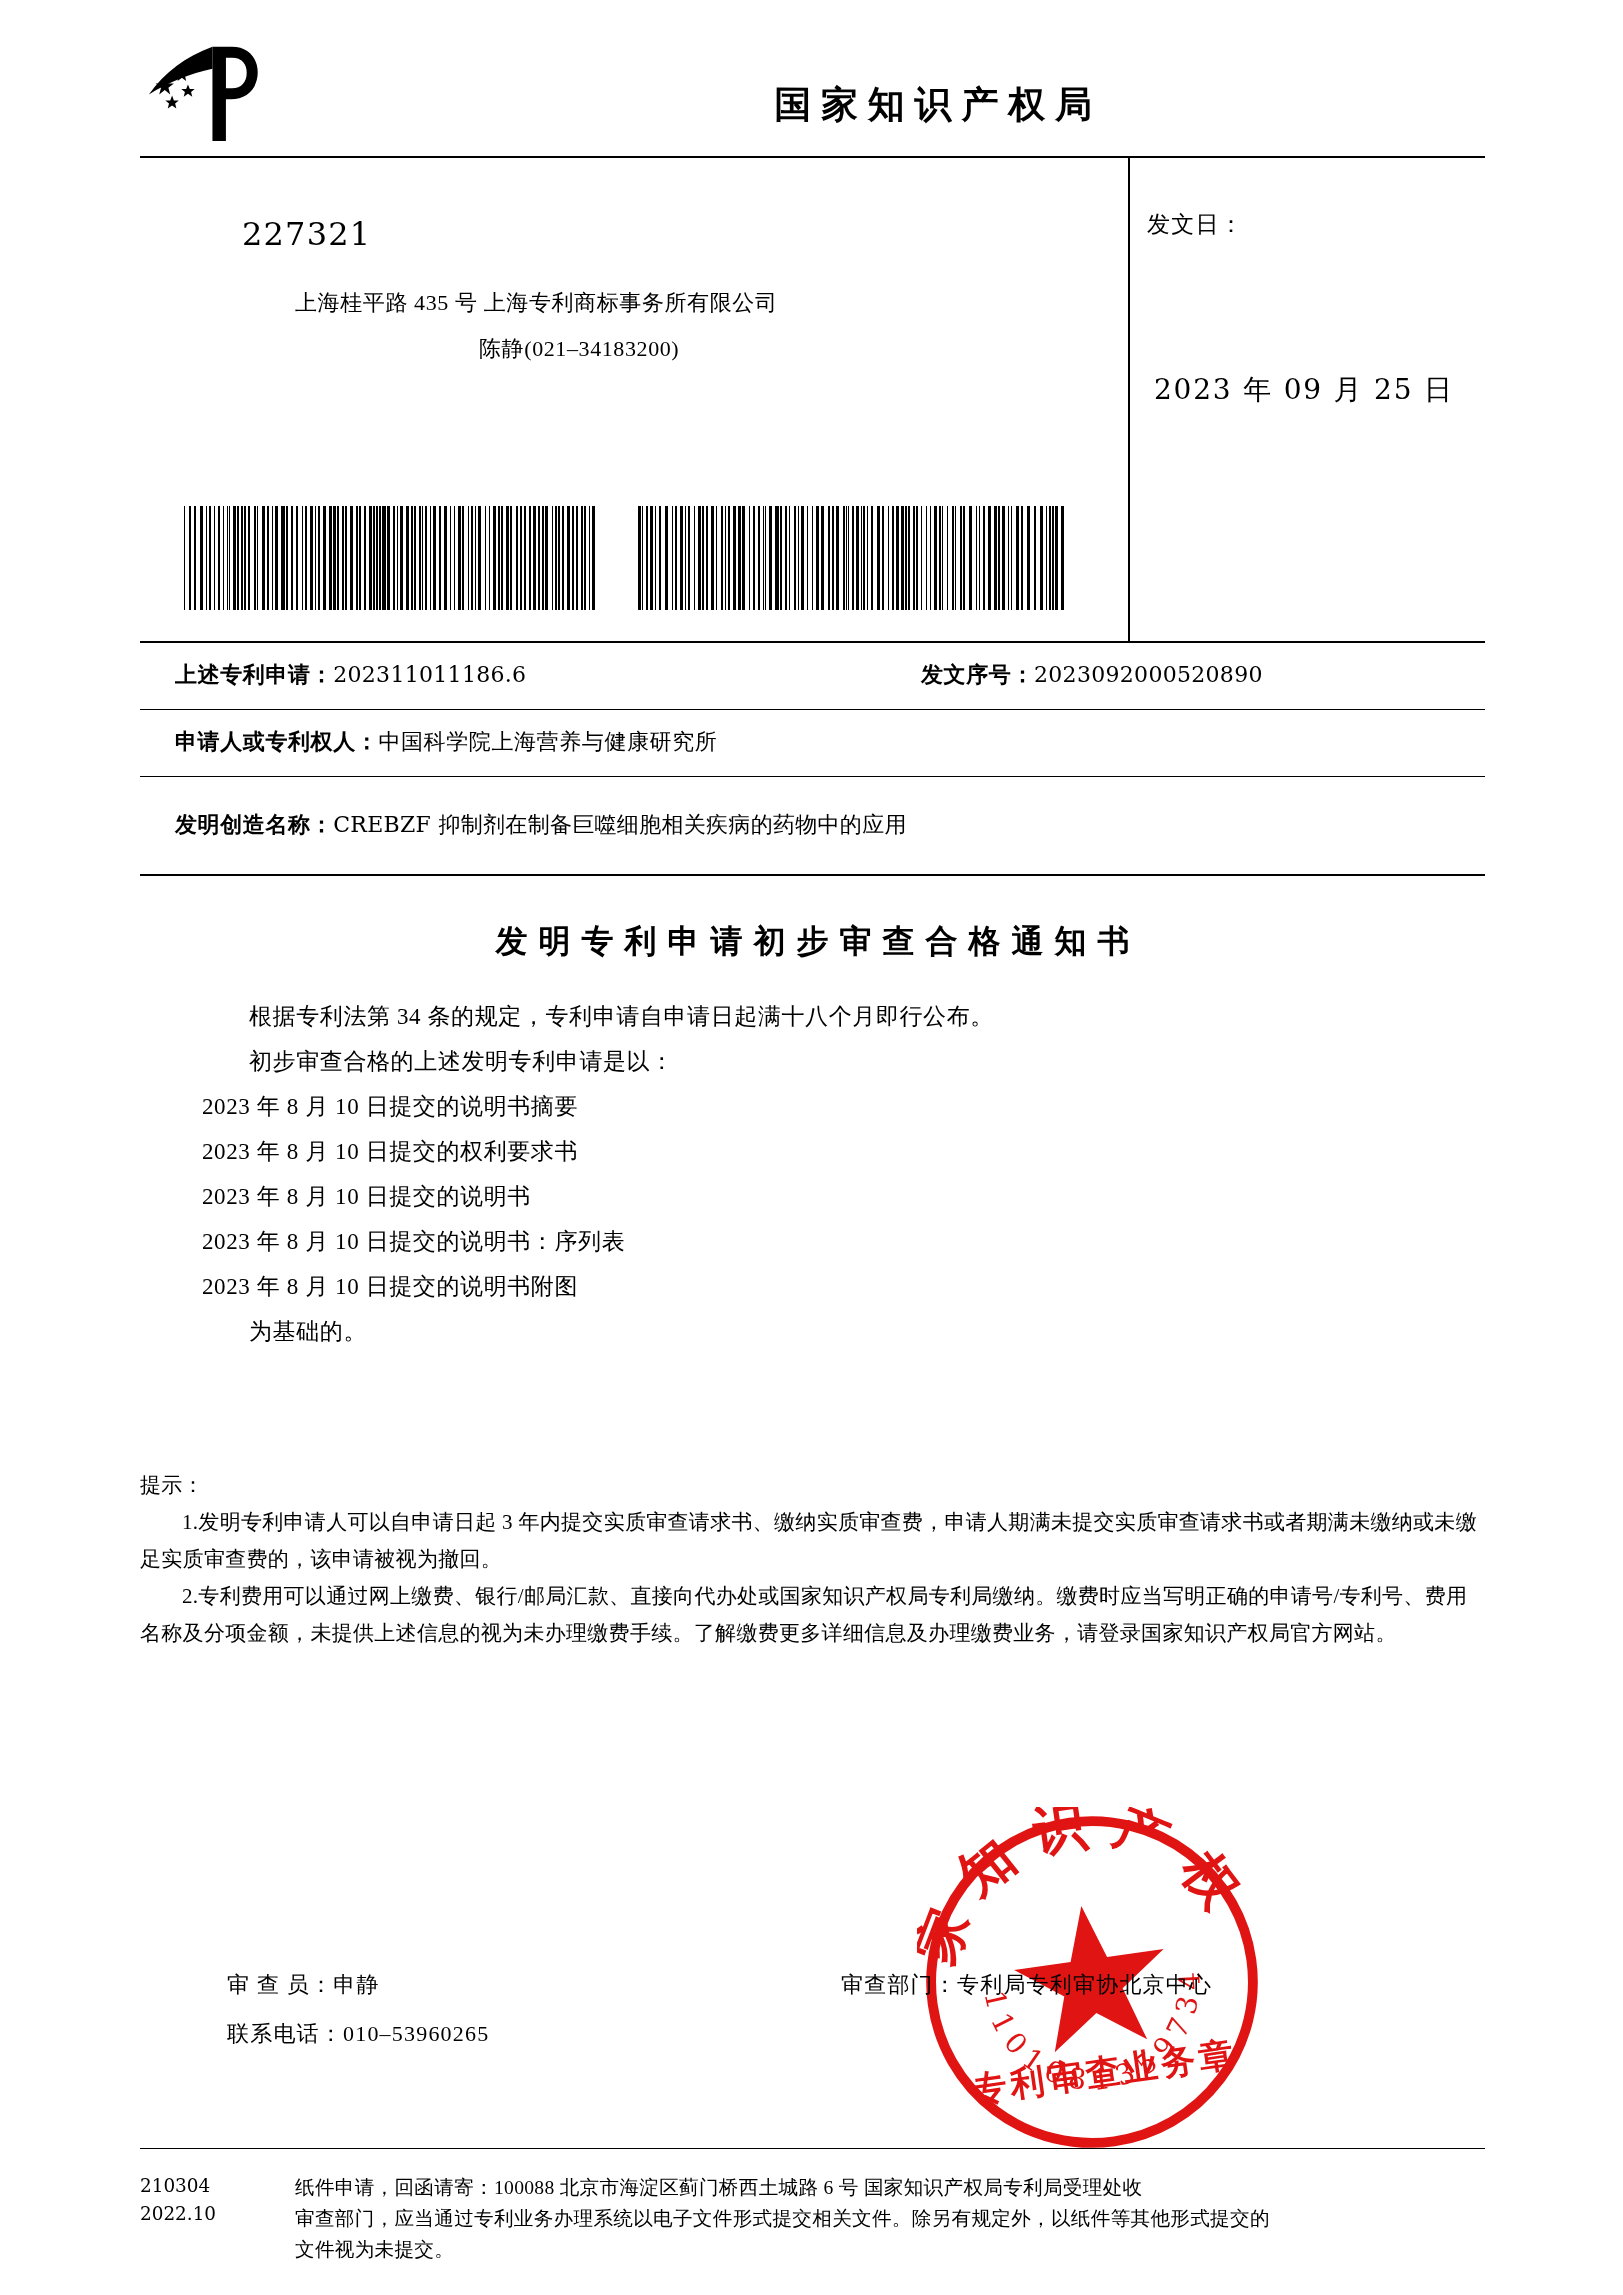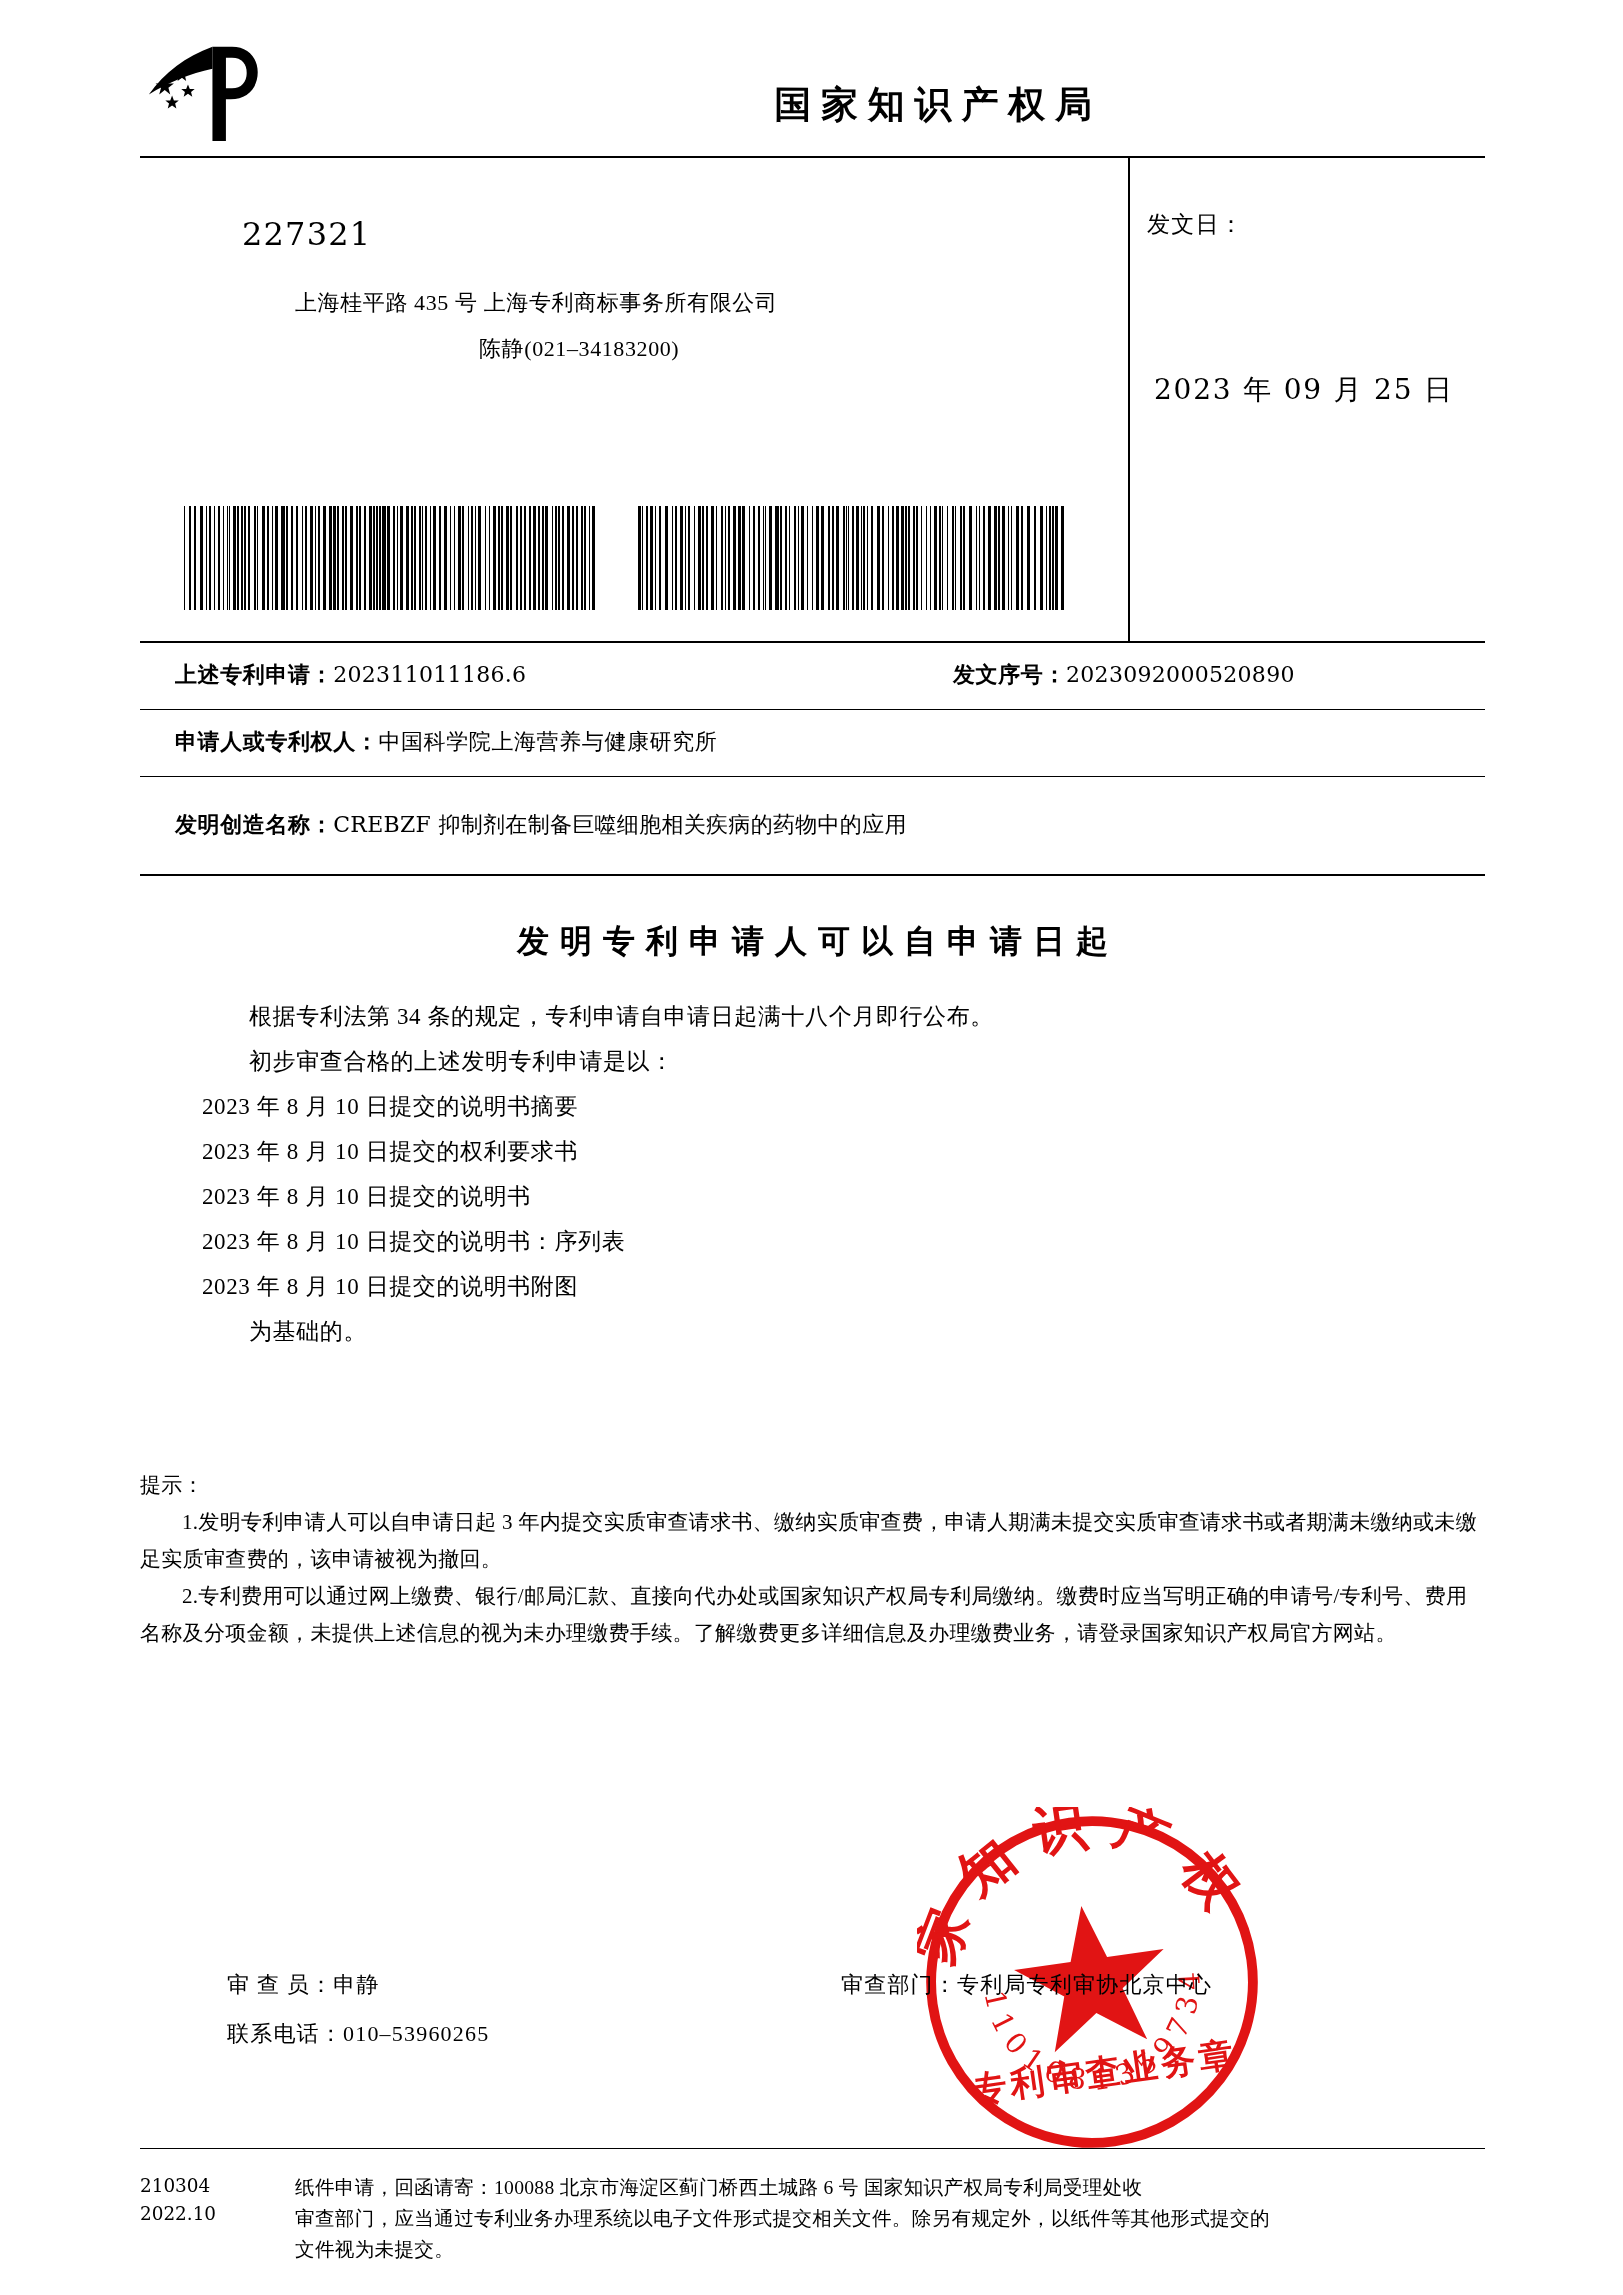--- a/index.html
+++ b/index.html
@@ -628,36 +628,36 @@
       <i class="w" style="width:3.1px"></i>
       <i style="width:3.1px"></i>
       <i class="w" style="width:1.2px"></i>
     </div>
 
   <div class="hr" style="left:140px; top:641px; width:1345px;"></div>
 
   <div class="field" style="left:175px; top:660px;">
     <b>上述专利申请：</b><span class="fld-val">202311011186.6</span>
   </div>
-  <div class="field" style="left:953px; top:660px;">
+  <div class="field" style="left:921px; top:660px;">
     <b>发文序号：</b><span class="fld-val">2023092000520890</span>
   </div>
   <div class="hr" style="left:140px; top:709px; width:1345px; height:1.2px;"></div>
 
   <div class="field" style="left:175px; top:727px;">
     <b>申请人或专利权人：</b><span>中国科学院上海营养与健康研究所</span>
   </div>
   <div class="hr" style="left:140px; top:776px; width:1345px; height:1.2px;"></div>
 
   <div class="field" style="left:175px; top:810px;">
     <b>发明创造名称：</b><span class="fld-val">CREBZF 抑制剂在制备巨噬细胞相关疾病的药物中的应用</span>
   </div>
   <div class="hr" style="left:140px; top:874px; width:1345px;"></div>
 
-  <div class="doc-title">发明专利申请人可以自申请日起</div>
+  <div class="doc-title">发明专利申请初步审查合格通知书</div>
 
   <div class="body-text">
     <p class="indent2">根据专利法第 34 条的规定，专利申请自申请日起满十八个月即行公布。</p>
     <p class="indent2">初步审查合格的上述发明专利申请是以：</p>
     <p>2023 年 8 月 10 日提交的说明书摘要</p>
     <p>2023 年 8 月 10 日提交的权利要求书</p>
     <p>2023 年 8 月 10 日提交的说明书</p>
     <p>2023 年 8 月 10 日提交的说明书：序列表</p>
     <p>2023 年 8 月 10 日提交的说明书附图</p>
     <p class="indent2">为基础的。</p>

